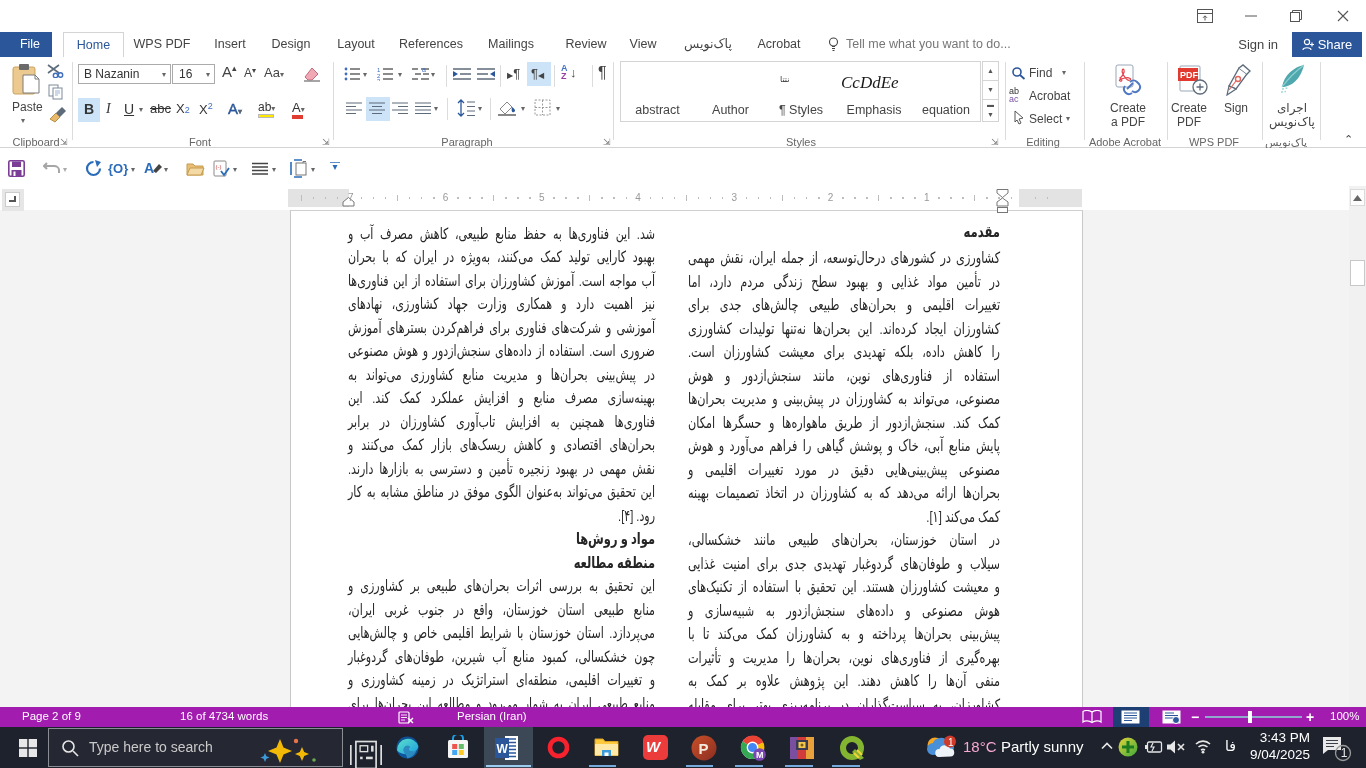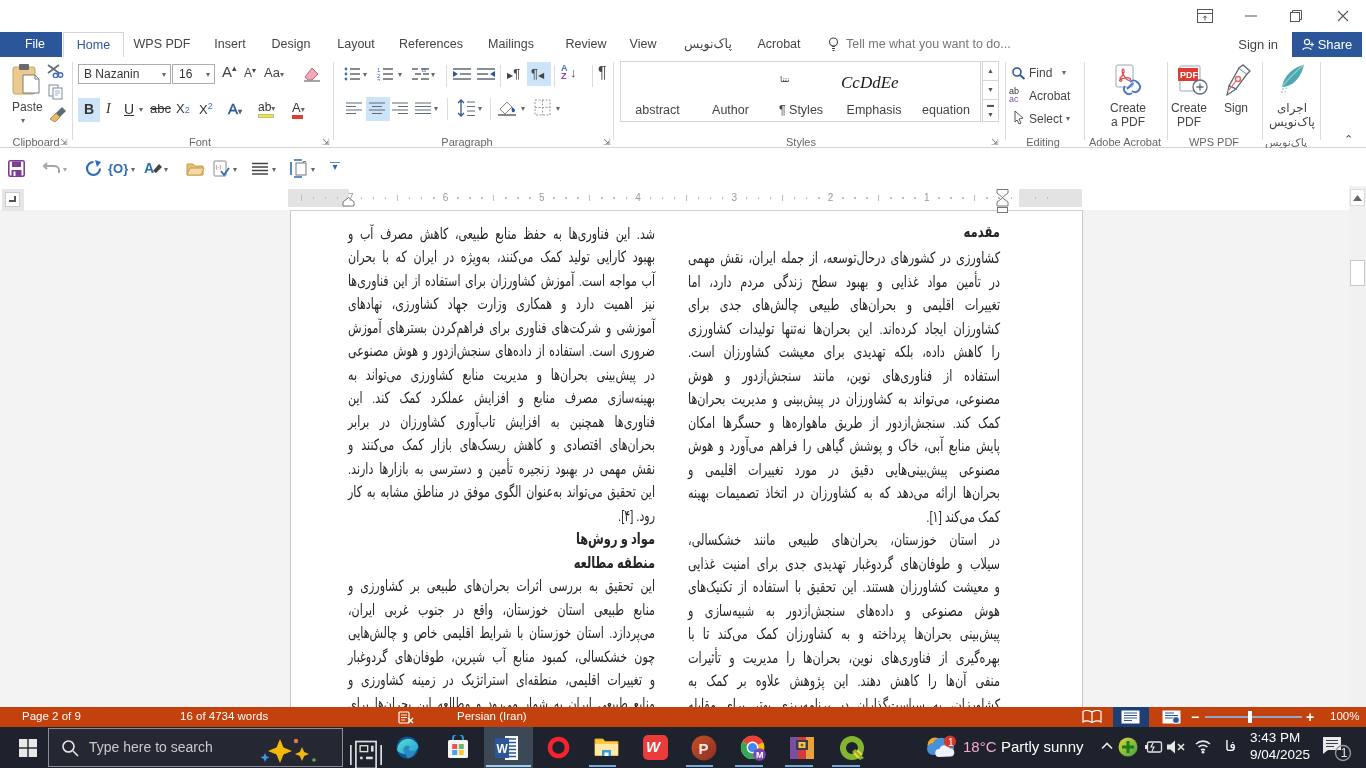--- a/index.html
+++ b/index.html
@@ -4,21 +4,21 @@
 *{margin:0;padding:0;box-sizing:border-box;}
 html,body{width:1366px;height:768px;overflow:hidden;font-family:"Liberation Sans","DejaVu Sans",sans-serif;}
 #app{position:absolute;left:0;top:0;width:1366px;height:768px;background:#fff;}
 .abs{position:absolute;}
 
 #titlebar{position:absolute;left:0;top:0;width:1366px;height:32px;background:#fff;}
 #title{position:absolute;left:0;right:0;top:8px;text-align:center;font-size:13px;color:#404040;}
 
 #tabrow{position:absolute;left:0;top:32px;width:1366px;height:25px;background:#fff;}
 .tab{position:absolute;top:0;height:25px;line-height:25px;font-size:12.5px;color:#444;text-align:center;}
-#filetab{left:0;width:62px;background:#2b579a;color:#fff;padding-left:8px;}
+#filetab{left:0;width:52px;background:#2b579a;color:#fff;padding-left:8px;}
 #hometab{left:63px;width:61px;background:#fff;color:#2b579a;border:1px solid #d4d4d4;border-bottom:none;}
 #share{position:absolute;top:0;right:4px;width:70px;height:25px;background:#2b579a;color:#fff;font-size:13px;line-height:25px;text-align:center;}
 #signin{position:absolute;top:0;right:88px;height:25px;line-height:25px;font-size:13px;color:#444;}
 #tellme{position:absolute;left:846px;top:0;height:25px;line-height:25px;font-size:12.5px;color:#767676;}
 
 #ribbon{position:absolute;left:0;top:57px;width:1366px;height:91px;background:#fff;border-bottom:1px solid #d4d4d4;}
 .gsep{position:absolute;top:5px;width:1px;height:78px;background:#dcdcdc;}
 .glabel{position:absolute;top:79px;width:100px;text-align:center;font-size:11px;color:#666;}
 .dlg{position:absolute;top:80px;width:10px;height:10px;color:#777;font-size:9px;}
 .hl{background:#cde3f7;}
@@ -40,21 +40,21 @@
 #sbar{position:absolute;right:0;top:0px;width:17px;height:521px;background:#f1f1f1;}
 .sbtn{position:absolute;left:1px;width:15px;height:17px;background:#fdfdfd;border:1px solid #dadada;color:#606060;font-size:8px;text-align:center;line-height:16px;}
 #sthumb{position:absolute;left:1px;top:74px;width:15px;height:26px;background:#fff;border:1px solid #c8c8c8;}
 
 .ln{position:absolute;height:24px;direction:rtl;font-size:15.5px;line-height:23.5px;color:#262626;transform-origin:left top;white-space:normal;}
 .lr{left:688px;width:430px;transform:scaleX(0.7256);text-align-last:justify;}
 .ll{left:348px;width:430px;transform:scaleX(0.7140);text-align-last:justify;}
 .last{text-align-last:right;}
 .hd{font-weight:bold;text-align-last:right;font-size:16px;}
 
-#status{position:absolute;left:0;top:707px;width:1366px;height:20px;background:#c2410c;color:#fff;font-size:11.5px;}
+#status{position:absolute;left:0;top:707px;width:1366px;height:20px;background:#a21caf;color:#fff;font-size:11.5px;}
 #status .it{position:absolute;top:3px;}
 
 #taskbar{position:absolute;left:0;top:727px;width:1366px;height:41px;background:#1d222c;}
 #searchbox{position:absolute;left:48px;top:1px;width:295px;height:39px;background:#252833;border:1px solid #8a8d93;color:#c9c9c9;font-size:14px;}
 .tbicon{position:absolute;top:4px;width:32px;height:32px;}
 .uline{position:absolute;top:38px;height:2px;background:#76a9dc;}
 </style></head>
 <body>
 <div id="app">
   <div id="titlebar">
@@ -633,21 +633,21 @@
       </svg>
     <svg class="abs" style="left:1166px;top:12px" width="20" height="16" viewBox="0 0 20 16">
         <path d="M1 5.5 h3.5 L9 1.5 v13 L4.5 10.5 H1 z" fill="#e6e6e6"></path>
         <path d="M12 5 l6 6 M18 5 l-6 6" stroke="#e6e6e6" stroke-width="1.6"></path>
       </svg>
     <svg class="abs" style="left:1194px;top:11px" width="18" height="16" viewBox="0 0 18 16">
         <path d="M2 6 a10 10 0 0 1 14 0 M4.5 9 a7 7 0 0 1 9 0 M7 12 a4 4 0 0 1 4 0" fill="none" stroke="#e6e6e6" stroke-width="1.6"></path>
         <circle cx="9" cy="14.2" r="1.4" fill="#e6e6e6"></circle>
       </svg>
     <div class="abs" style="left:1225px;top:11px;color:#fff;font-size:14px;direction:rtl;">فا</div>
-    <div class="abs" style="left:1250px;top:3px;width:60px;color:#fff;font-size:13.5px;text-align:left;">3:43 PM</div>
+    <div class="abs" style="left:1250px;top:3px;width:60px;color:#fff;font-size:13.5px;text-align:right;">3:43 PM</div>
     <div class="abs" style="left:1246px;top:20px;width:68px;color:#fff;font-size:13.5px;text-align:center;">9/04/2025</div>
     <svg class="abs" style="left:1322px;top:9px" width="30" height="26" viewBox="0 0 30 26">
       <path d="M1 1 h18 v13 h-13 l-5 4z" fill="#e9e9e9"></path>
         <path d="M4 4.5h12M4 7.5h12M4 10.5h8" stroke="#3a3f4a" stroke-width="1.2"></path>
       <circle cx="21" cy="17" r="7.5" fill="none" stroke="#9a9a9a" stroke-width="1.3"></circle>
         <text x="18.8" y="21.3" font-size="12" fill="#e9e9e9">1</text>
     </svg>
     <div class="uline" style="left:486px;width:45px;background:#9ccdf0;"></div>
     <div class="uline" style="left:589px;width:27px;"></div>
     <div class="uline" style="left:686px;width:27px;"></div>

